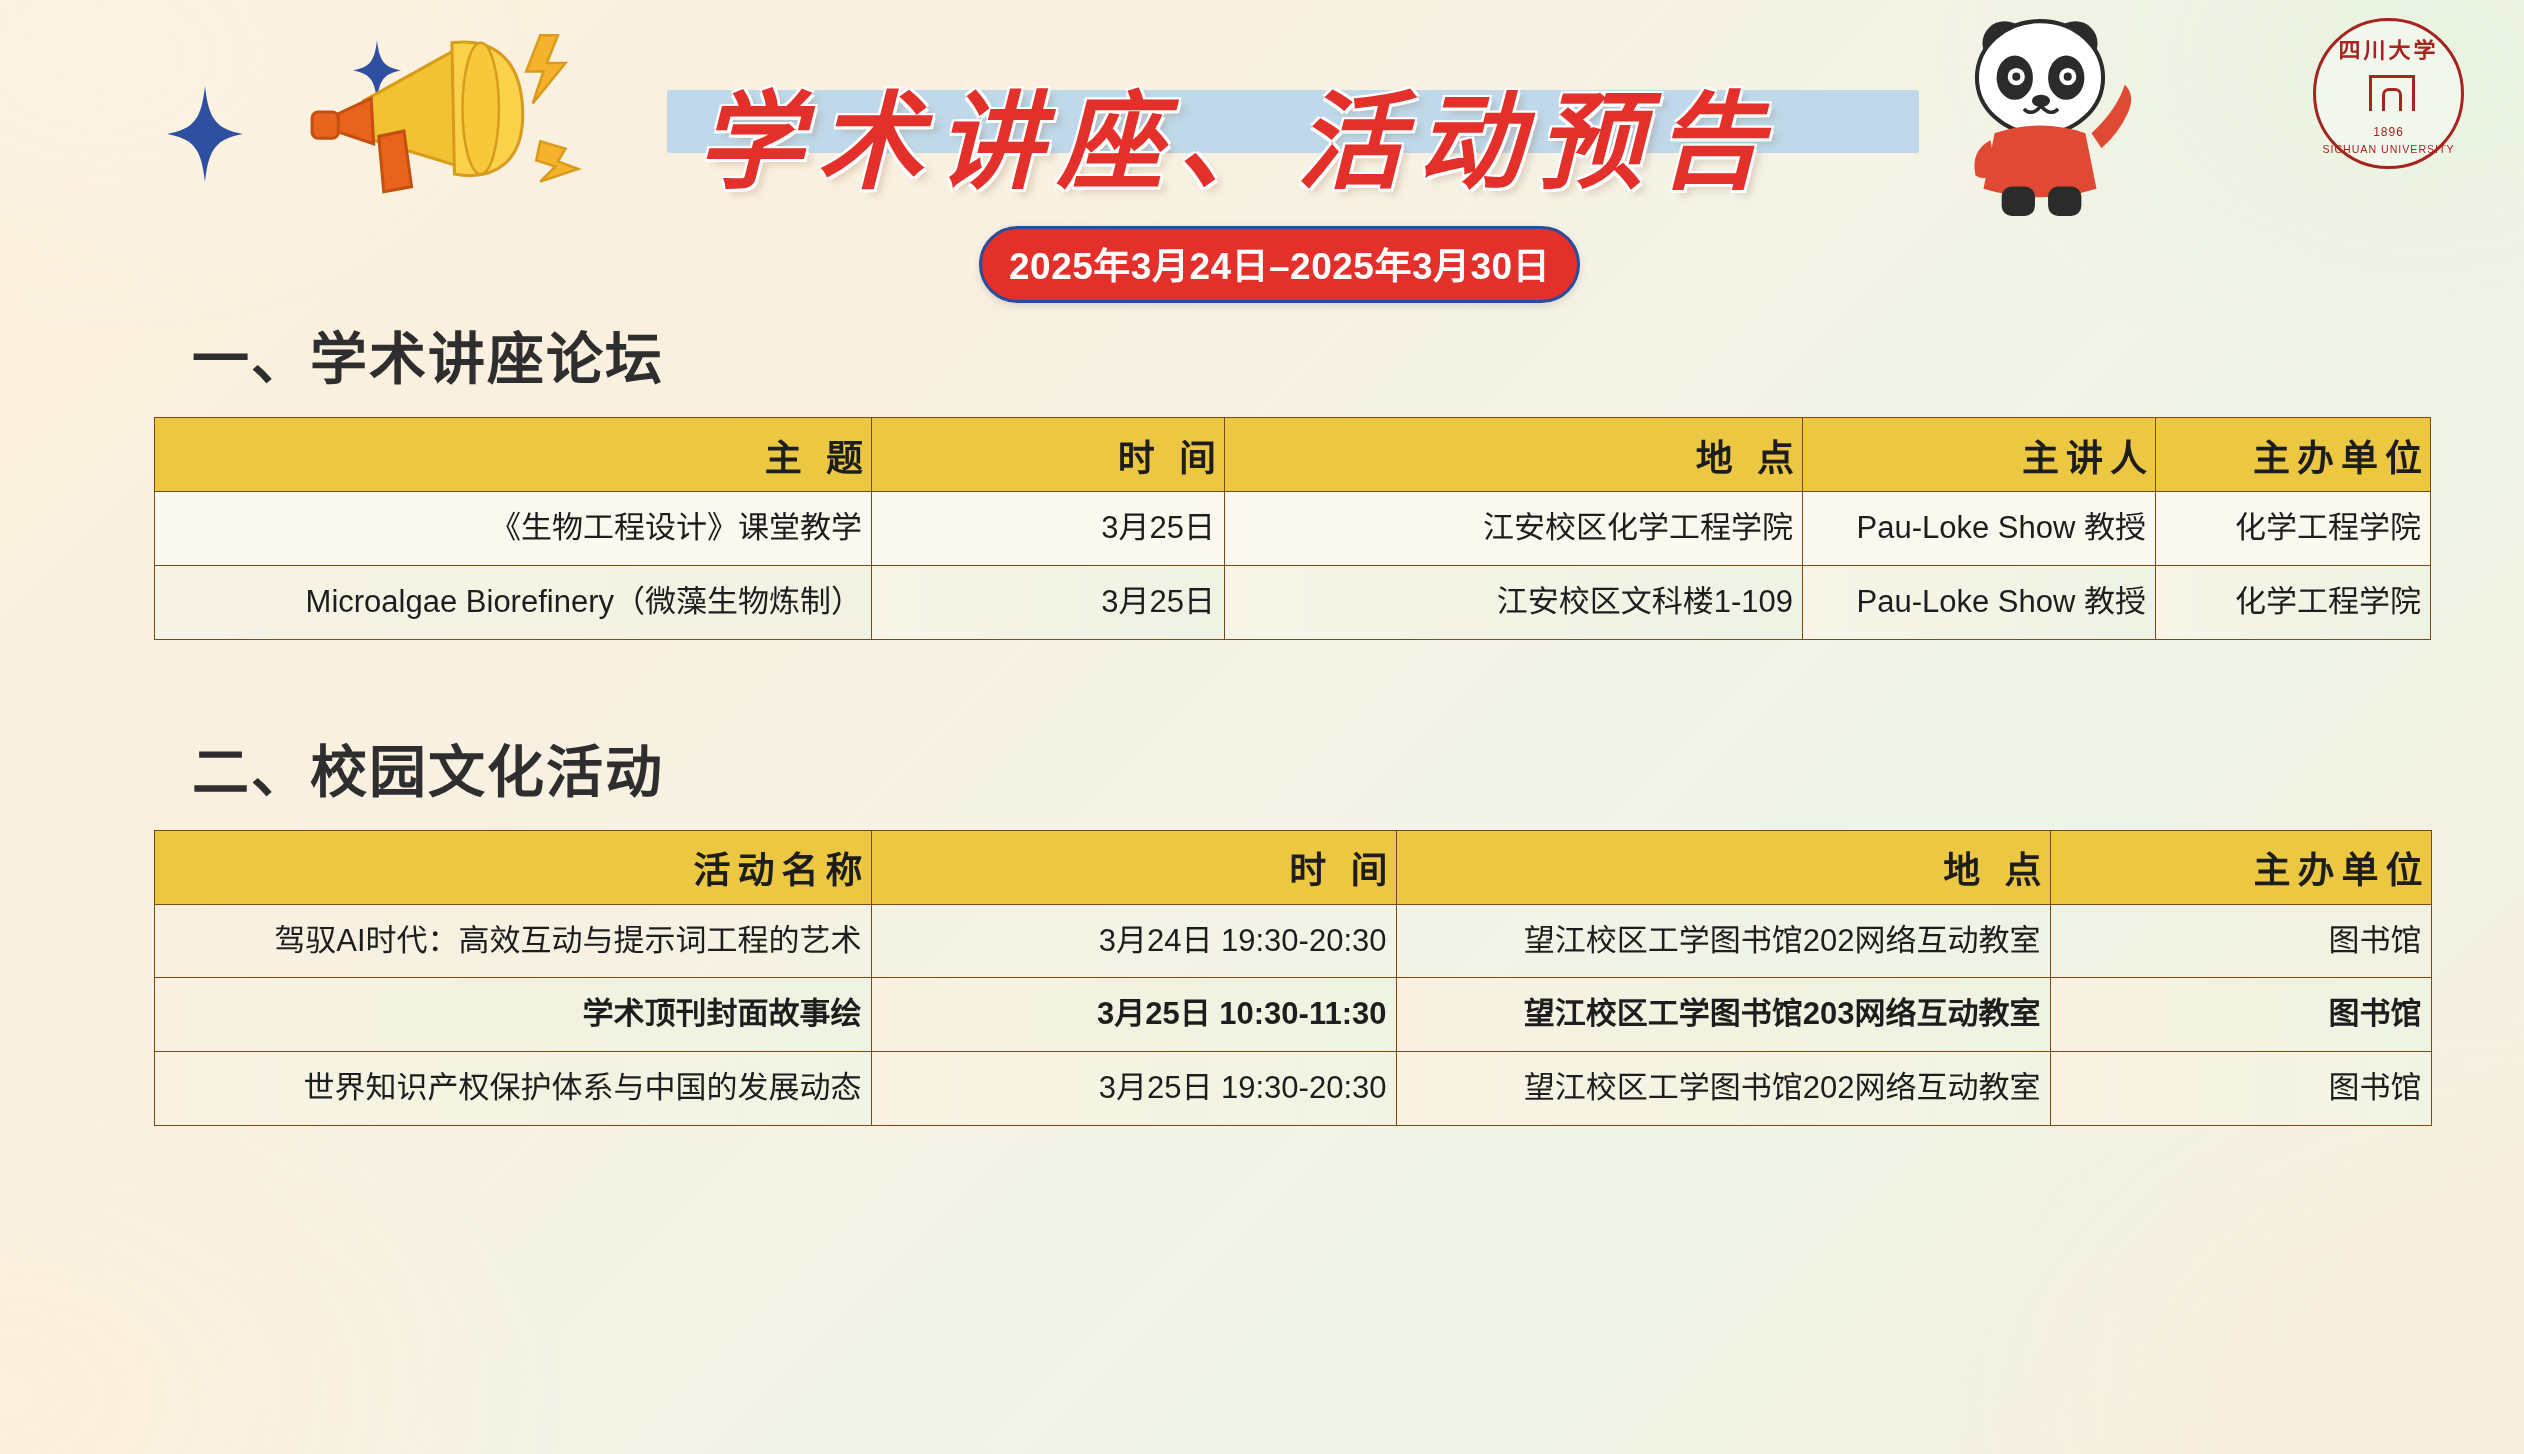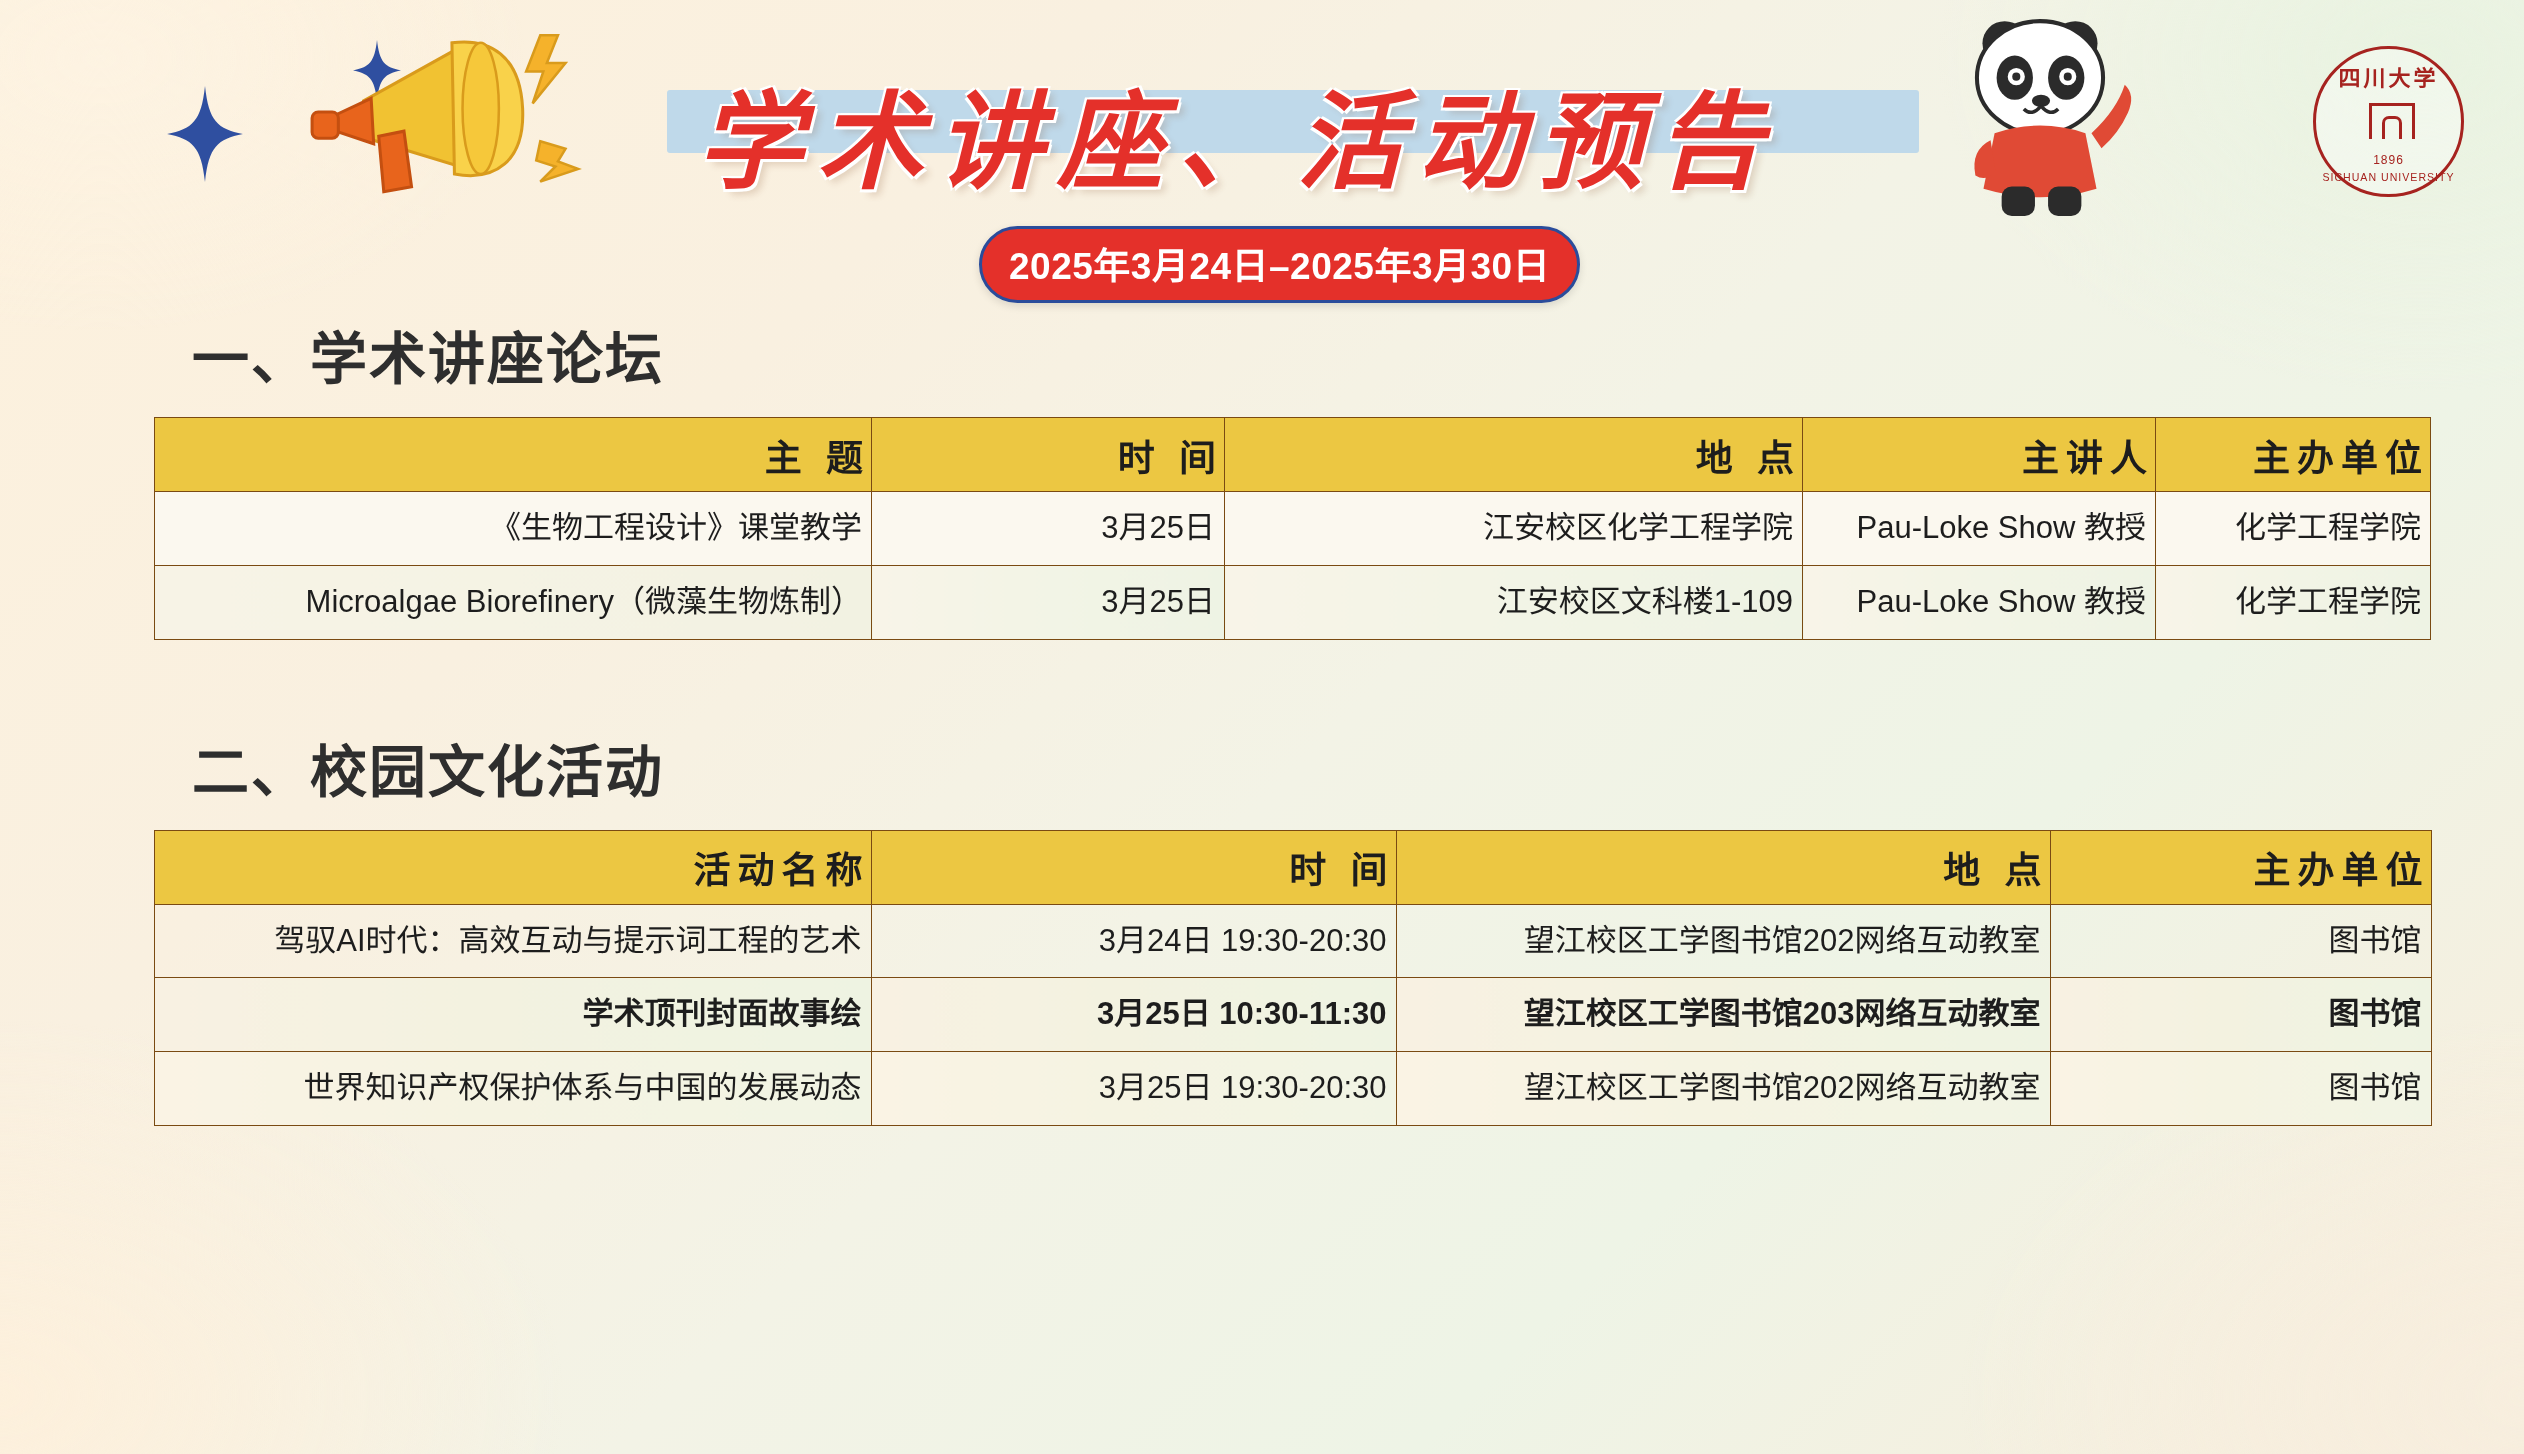--- a/index.html
+++ b/index.html
@@ -88,21 +88,21 @@
     position: absolute;
     left: 1934px;
     top: 7px;
     width: 212px;
     height: 222px;
   }
 
   .scu-logo {
     position: absolute;
     left: 2313px;
-    top: 46px;
+    top: 18px;
     width: 151px;
     height: 151px;
     border-radius: 50%;
     border: 3.5px solid #a6231f;
     box-sizing: border-box;
     display: flex;
     flex-direction: column;
     align-items: center;
     justify-content: center;
     color: #a6231f;

